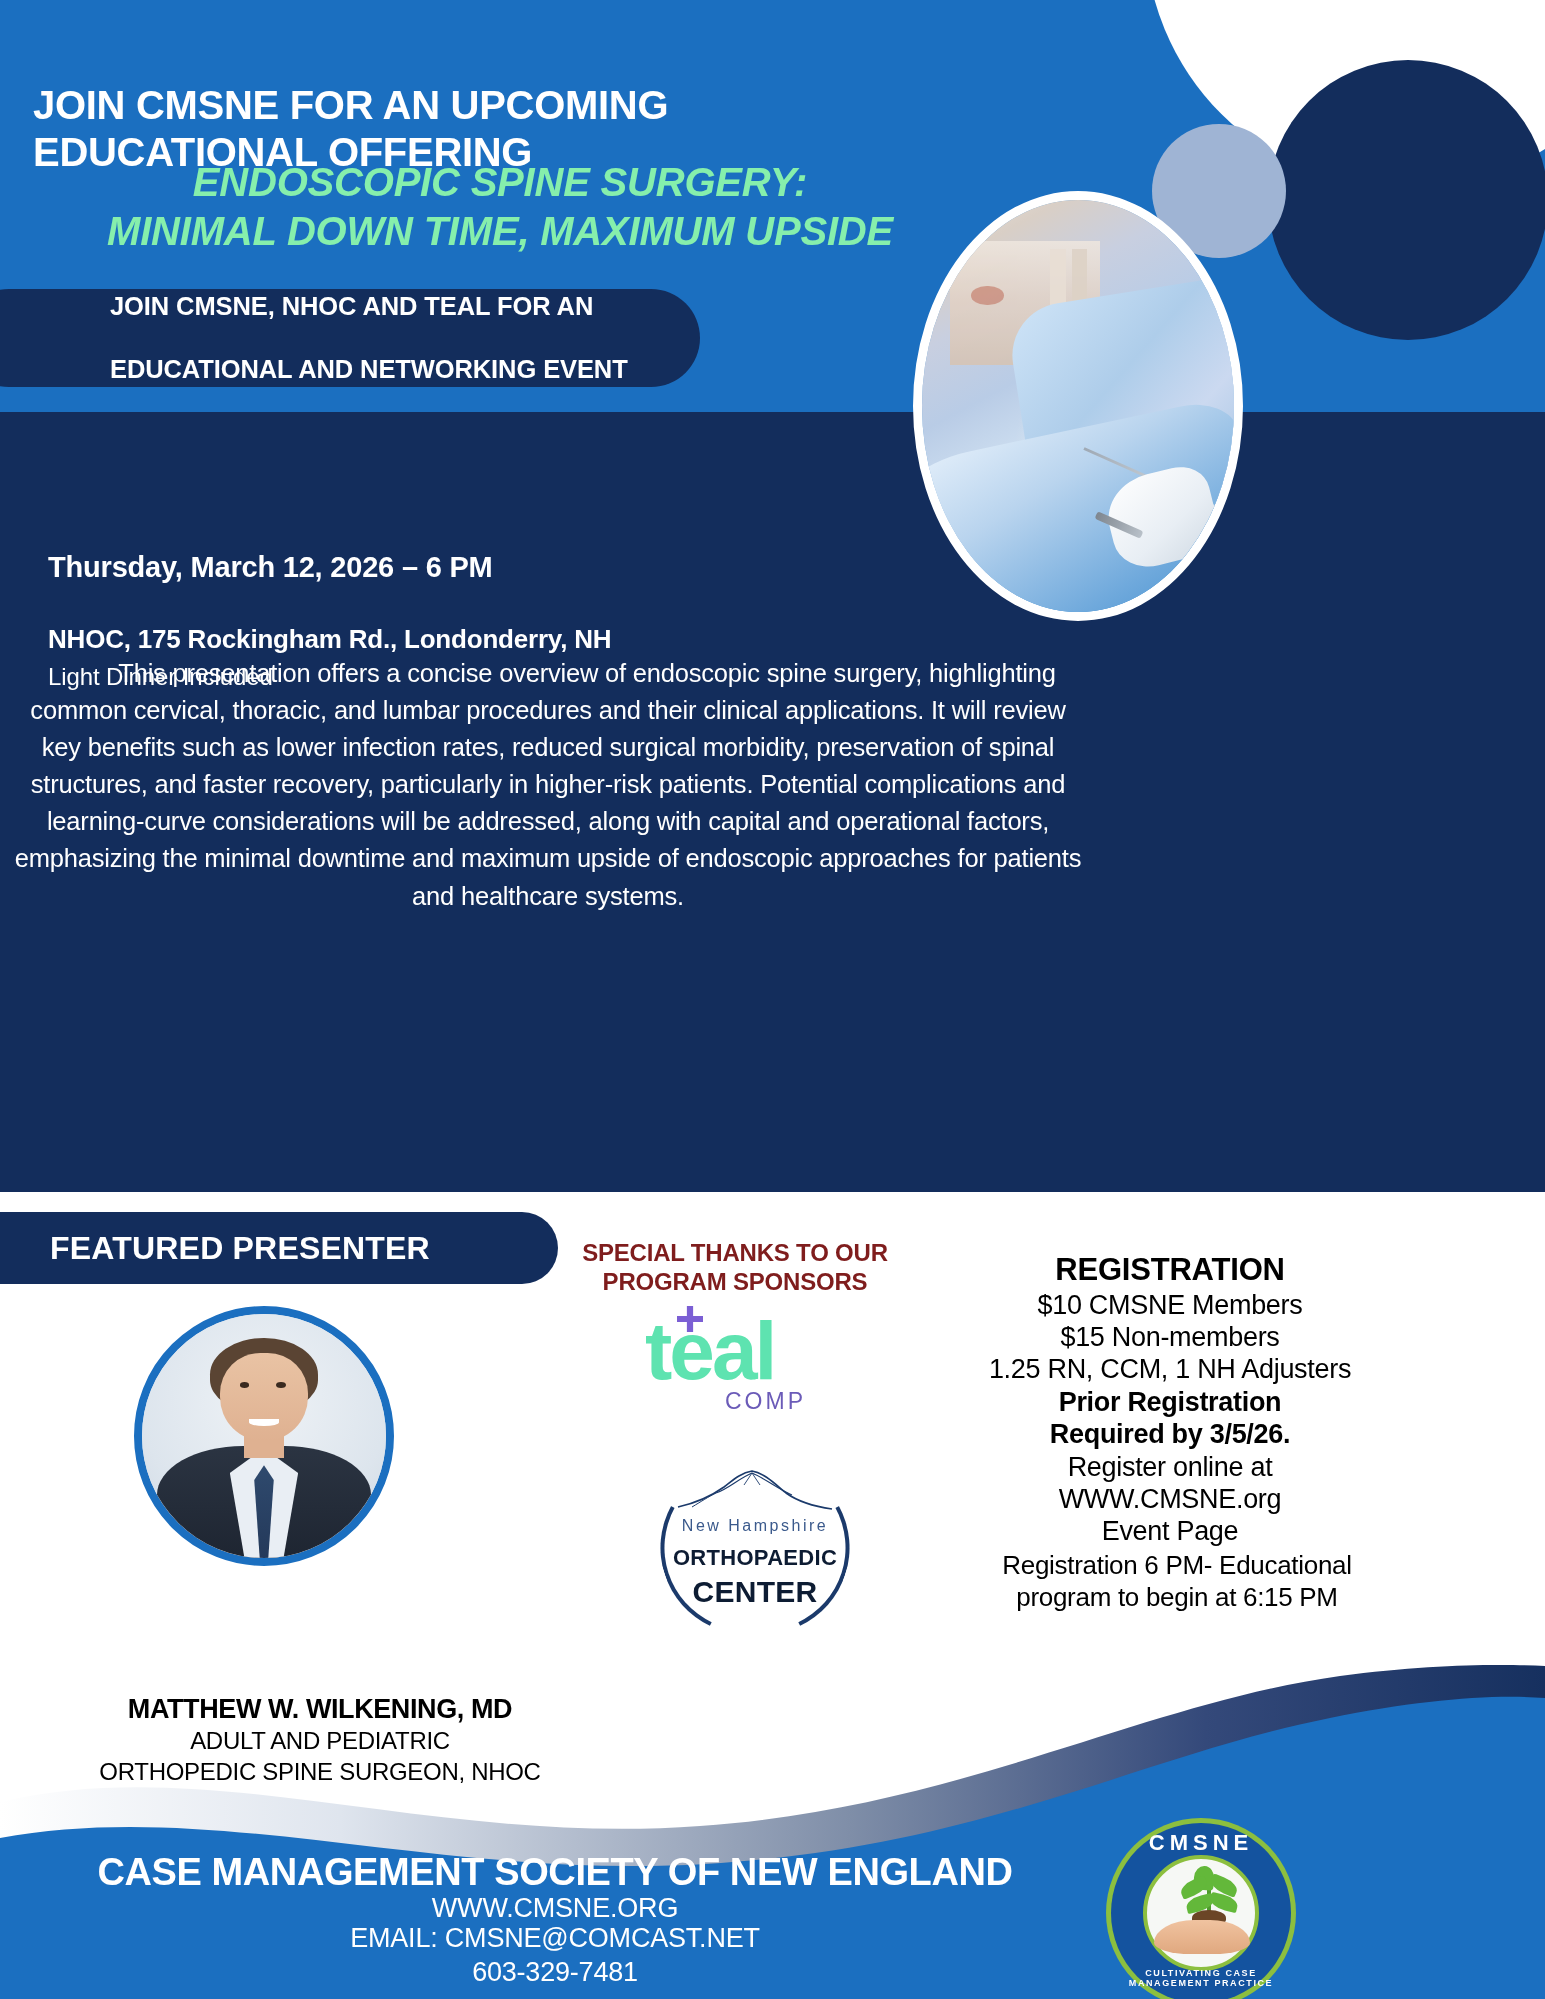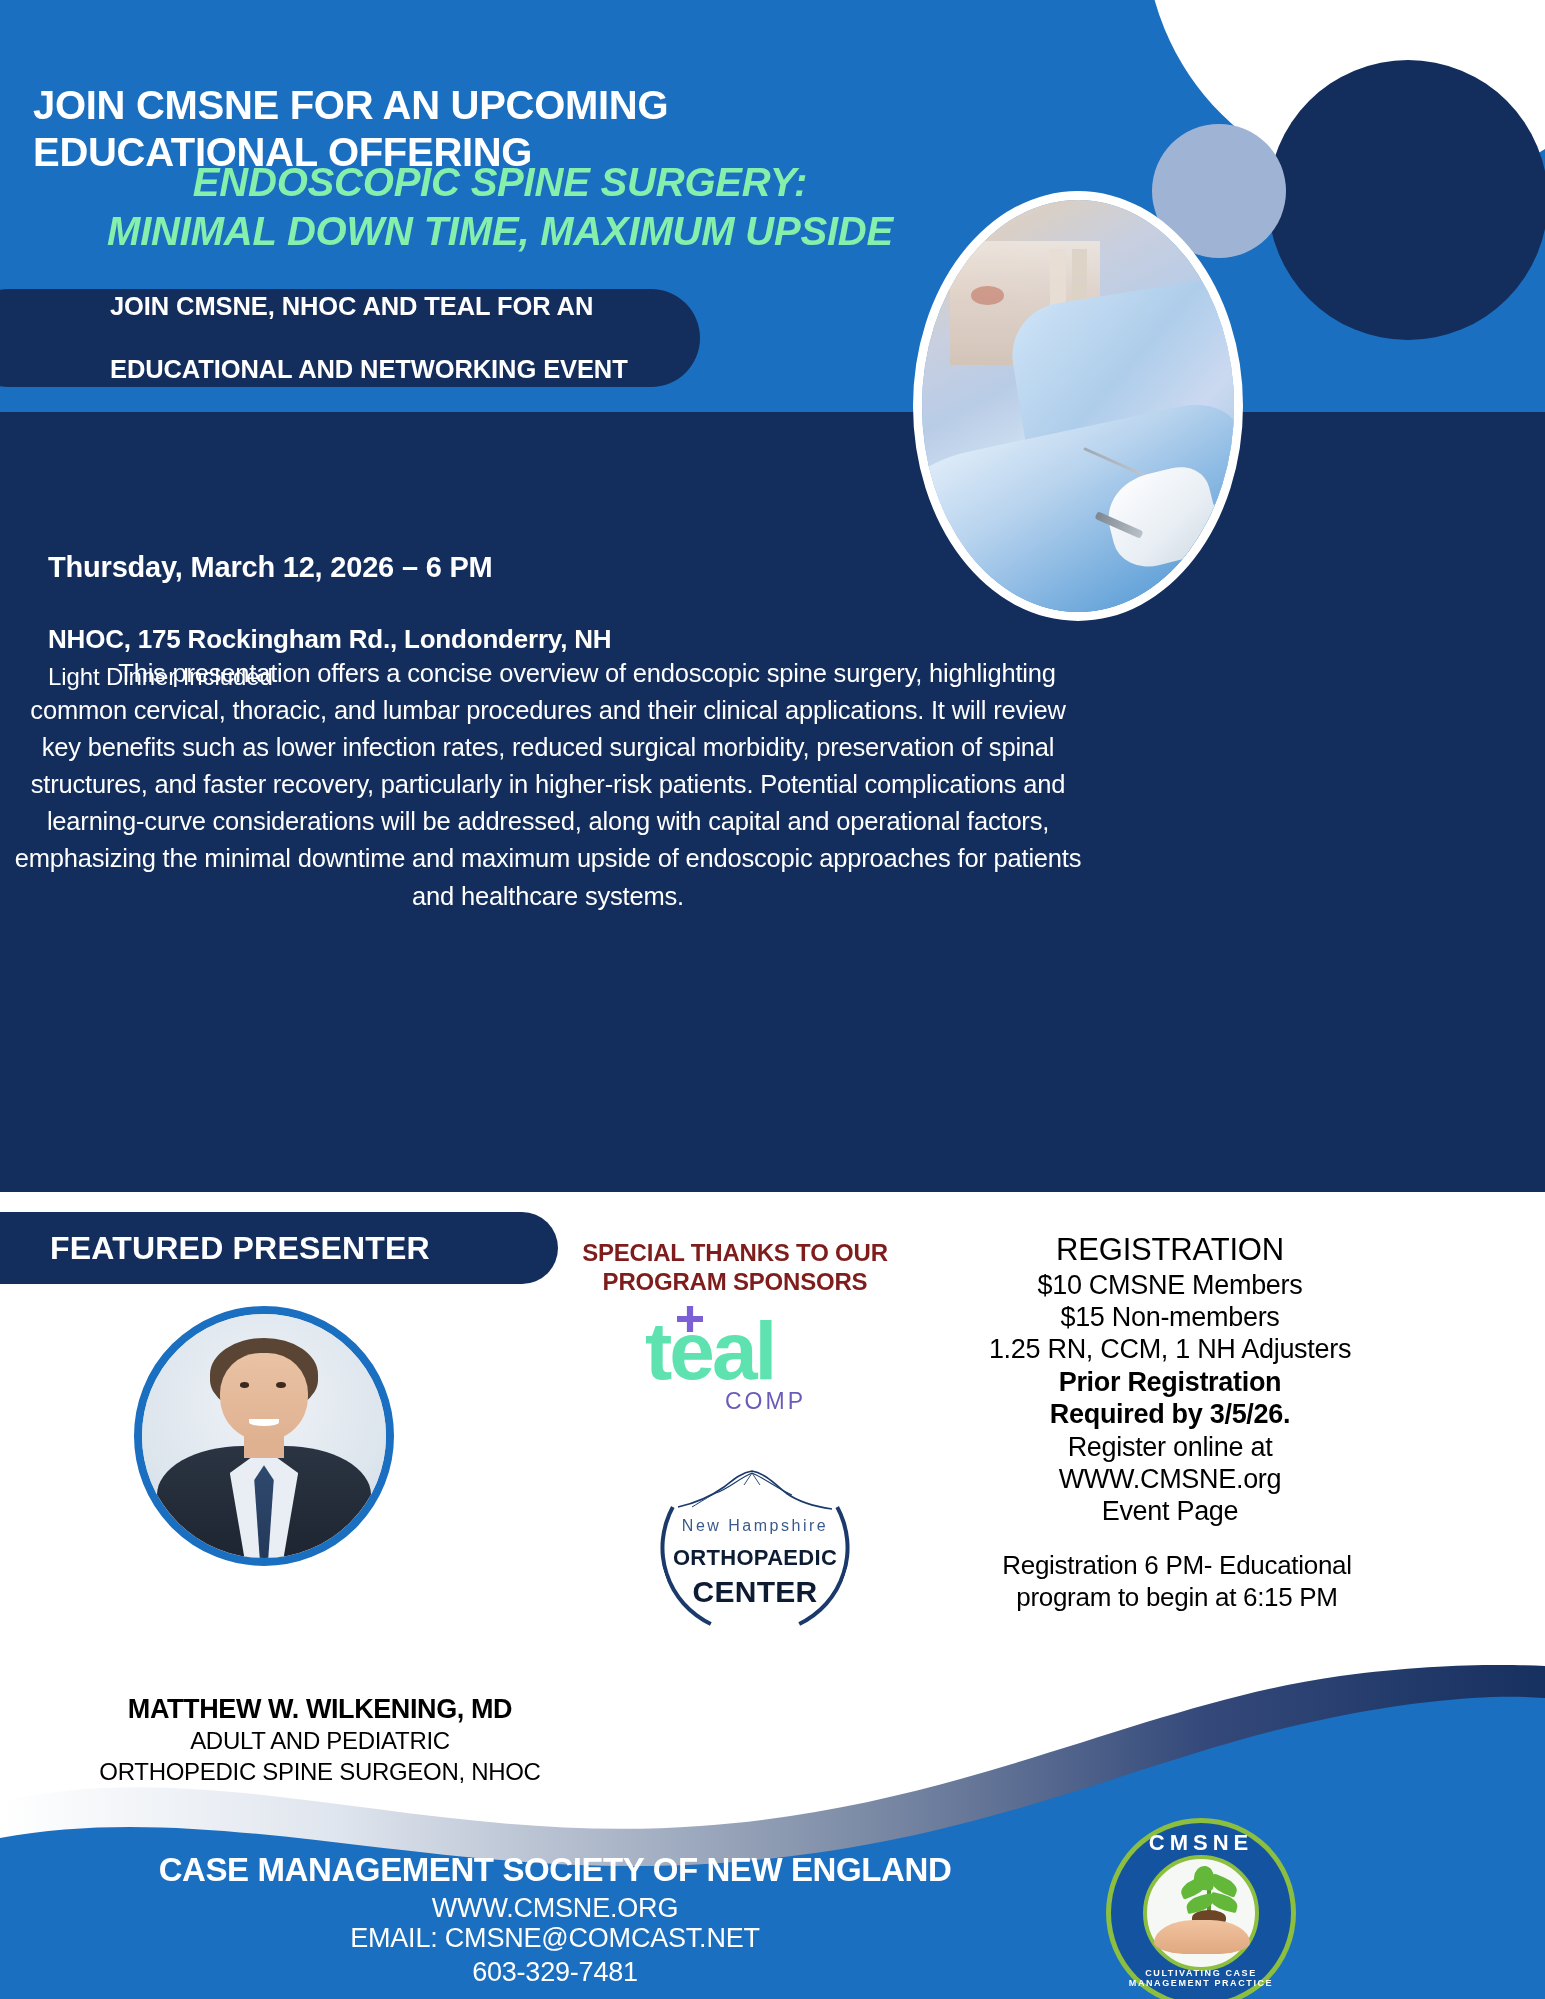--- a/index.html
+++ b/index.html
@@ -238,37 +238,37 @@
     position:absolute; left:0; top:90px; width:190px; text-align:center;
     color:#0d1c33; font-size:22px; font-weight:bold; letter-spacing:.3px;
   }
   .nhoc-l3 {
     position:absolute; left:0; top:120px; width:190px; text-align:center;
     color:#0d1c33; font-size:30px; font-weight:bold; letter-spacing:.3px;
   }
 
   
   .reg { position:absolute; left:960px; top:1232px; width:420px; text-align:center; color:#000; }
-  .reg-title { font-size:31px; font-weight:normal; letter-spacing:-0.2px; line-height:1.18; }
+  .reg-title { font-size:31px; font-weight:bold; letter-spacing:-0.2px; line-height:1.18;margin-top:20px; }
   .reg-line { font-size:27px; line-height:1.20; letter-spacing:-0.3px; }
   .reg-bold { font-size:27px; font-weight:bold; line-height:1.20; letter-spacing:-0.3px; }
   .reg-foot {
     position:absolute; left:952px; top:1550px; width:450px; text-align:center;
     color:#000; font-size:26px; line-height:1.22; letter-spacing:-0.3px;
   }
 
   
   .wave-wrap { position:absolute; left:0; top:1660px; width:1545px; height:339px; }
   .footer {
     position:absolute; left:0; top:1838px; width:1545px; height:161px;
     background:#1b6fc0;
   }
   .f-title {
     position:absolute; left:0; top:1851px; width:1110px; text-align:center;
-    color:#ffffff; font-size:33px; font-weight:bold; letter-spacing:-0.4px;
+    color:#ffffff; font-size:38px; font-weight:bold; letter-spacing:-0.4px;
   }
   .f-l1, .f-l2, .f-l3 {
     position:absolute; left:0; width:1110px; text-align:center;
     color:#ffffff; font-size:27px; letter-spacing:-0.2px;
   }
   .f-l1 { top:1893px; }
   .f-l2 { top:1887px;margin-top:36px; }
   .f-l3 { top:1957px; }
 
   

